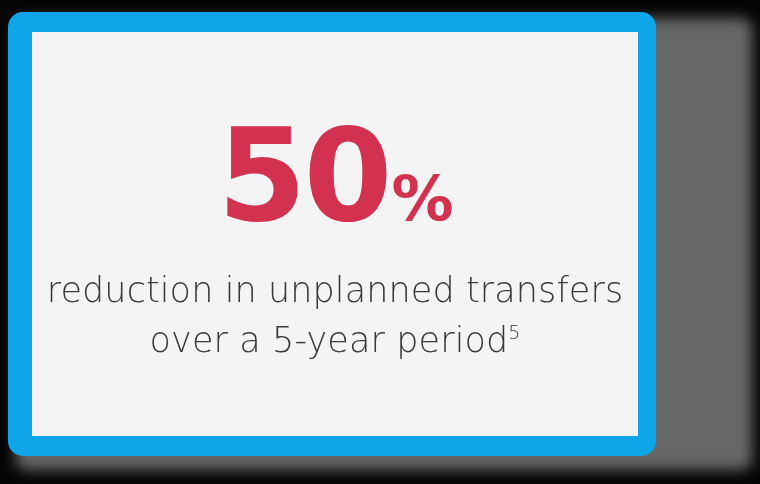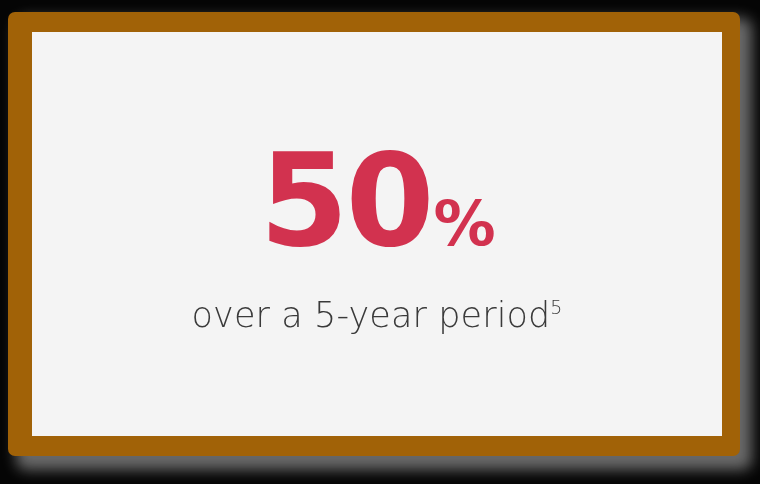--- a/index.html
+++ b/index.html
@@ -34,24 +34,24 @@
     background: #6e6e6e;
     filter: blur(7px);
     opacity: 0.95;
   }
 
   
   .card {
     position: absolute;
     left: 8px;
     top: 12px;
-    width: 732px;
+    width: 648px;
     height: 444px;
-    background: #a16207;
-    border-radius: 7px;
+    background: #0ea5e9;
+    border-radius: 15px;
     box-sizing: border-box;
     padding: 20px 18px 20px 24px;
   }
 
   
   .panel {
     position: relative;
     width: 100%;
     height: 100%;
     background: #f4f4f4;
@@ -123,18 +123,19 @@
 
   <div class="card">
 
     <div class="panel">
 
       <div class="stat-wrap">
         <span class="stat-value">50</span><span class="stat-unit">%</span>
       </div>
 
       <div class="caption">
+        <span class="caption-line">reduction in unplanned transfers</span>
         <span class="caption-line"><span>over a 5-year period</span><sup class="footnote-ref">5</sup></span>
       </div>
 
     </div>
   </div>
 </div>
 
 </body></html>

